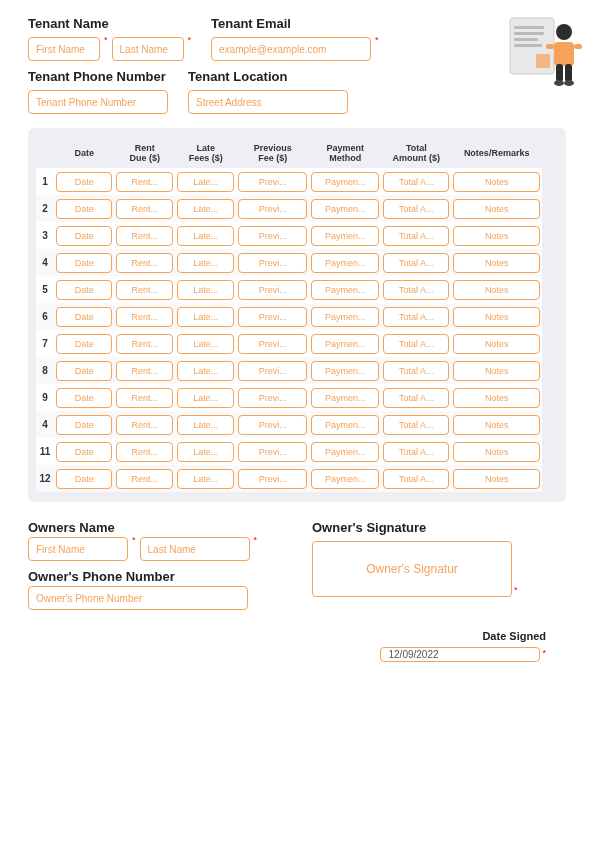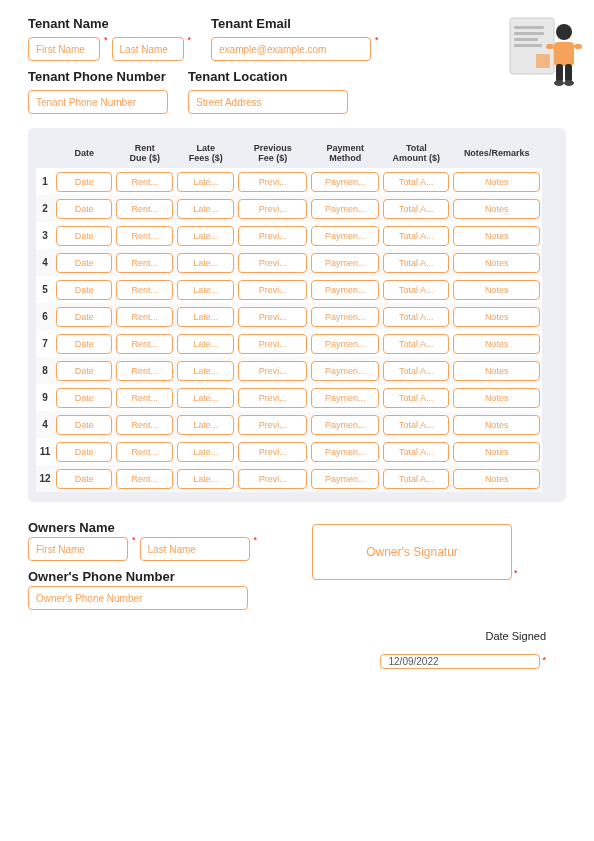--- a/index.html
+++ b/index.html
@@ -157,23 +157,23 @@
     }
     .date-section {
       margin-top: 20px;
       display: flex;
       flex-direction: column;
       align-items: flex-end;
       padding-right: 20px;
     }
     .date-label {
       font-size: 11px;
-      font-weight: 400;
+      font-weight: 700;
       color: #222;
-      margin-bottom: 12px;
+      margin-bottom: 5px;
     }
     .date-inp {
       border: 1.5px solid #f5a25a;
       border-radius: 4px;
       padding: 4px 7px;
       font-size: 10px;
       color: #555;
       background: #fff;
       height: 15px;
       width: 160px;
@@ -395,20 +395,21 @@
           <input class="inp" style="width: 110px;" placeholder="Last Name">
           <span class="required-star">*</span>
         </div>
         <div class="field-label">Owner's Phone Number</div>
         <div class="input-row">
           <input class="inp" style="width: 220px;" placeholder="Owner's Phone Number">
         </div>
       </div>
 
       <div class="footer-right">
+        <div class="field-label">Owner's Signature</div>
         <div style="display:flex; align-items:flex-end;">
           <div class="signature-box">
             <span>Owner's Signatur</span>
           </div>
           <span class="required-star" style="margin-left:2px;">*</span>
         </div>
       </div>
     </div>
 
     <div class="date-section">

